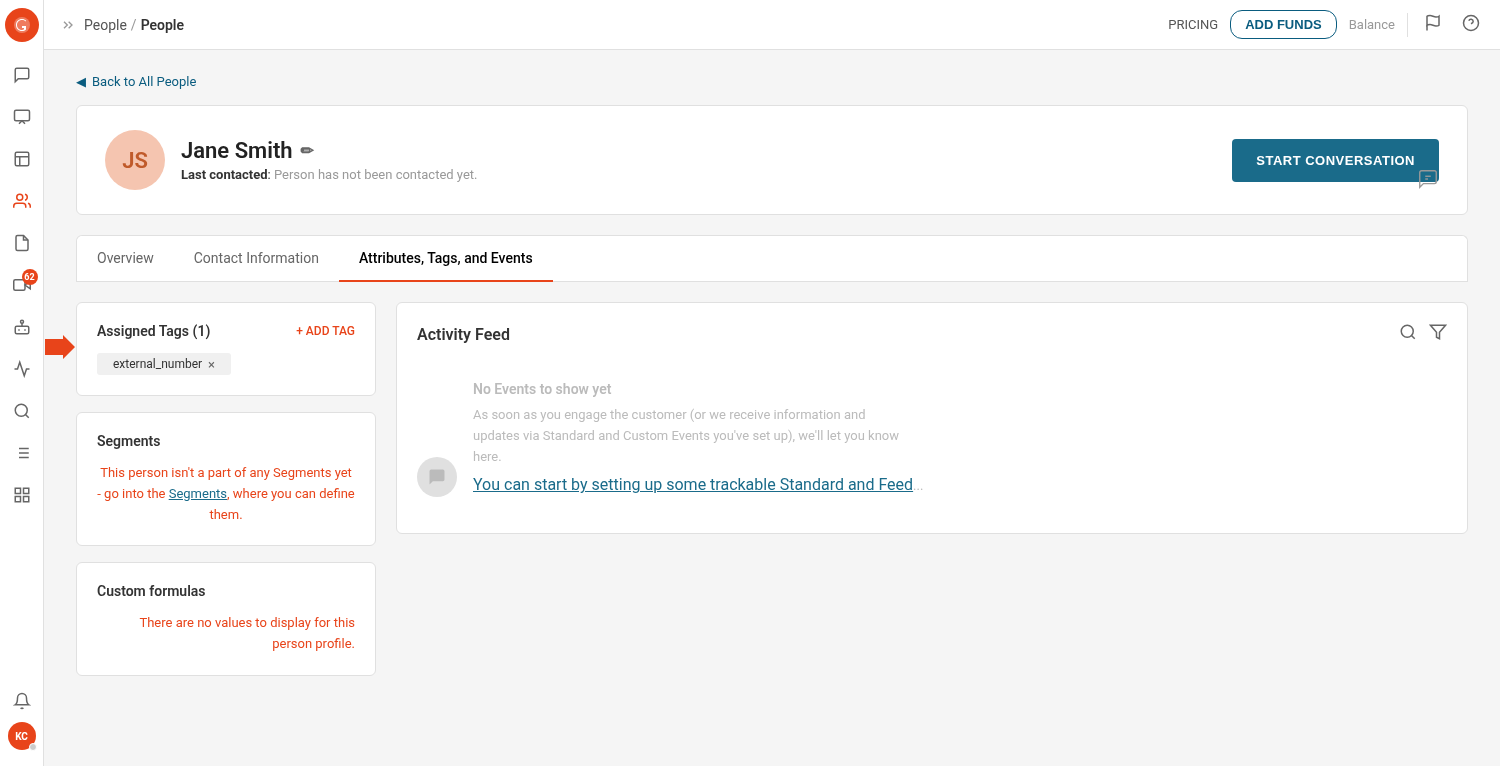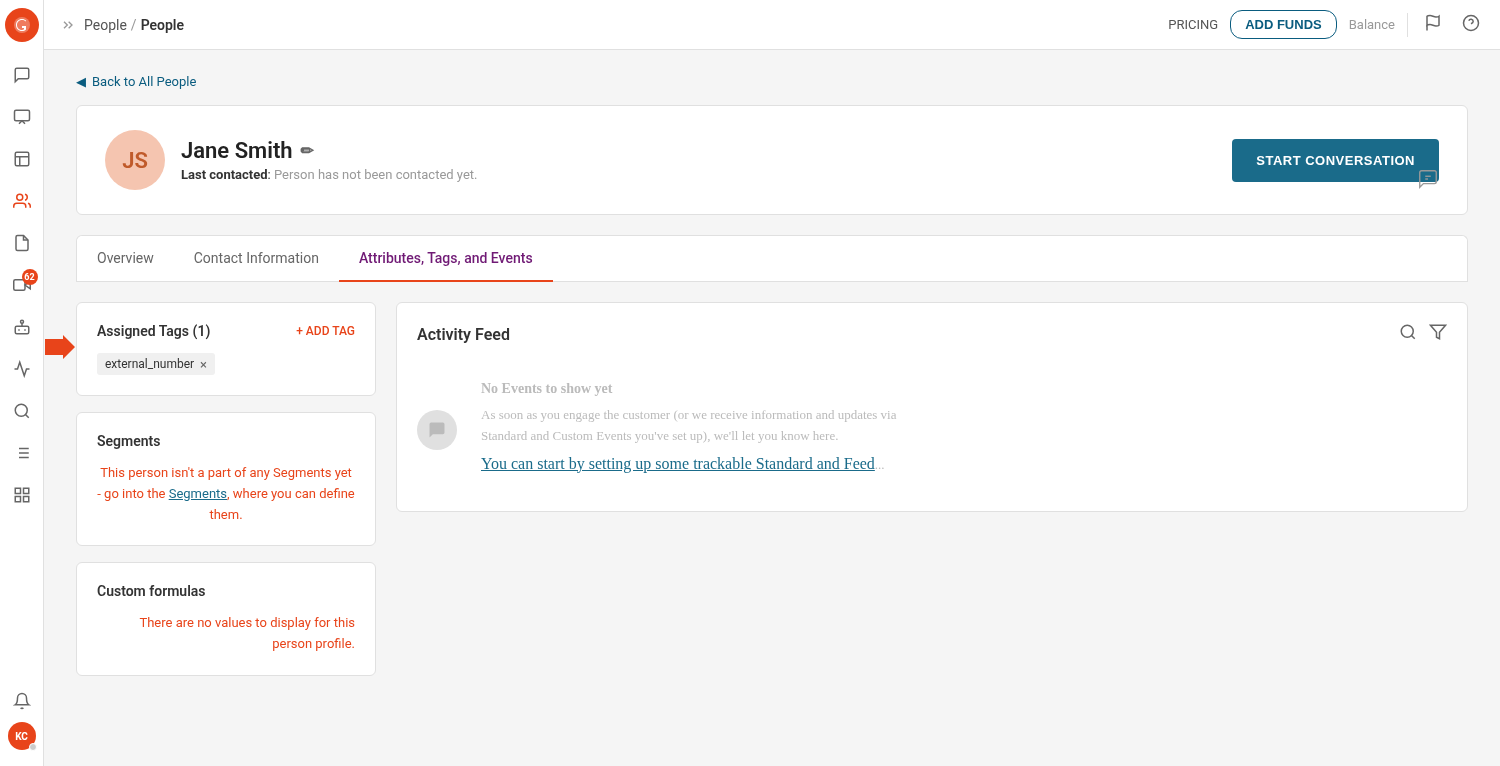--- a/index.html
+++ b/index.html
@@ -212,21 +212,21 @@
       margin-bottom: 0;
     }
     .tab {
       padding: 14px 20px;
       font-size: 14px;
       color: #666;
       cursor: pointer;
       border-bottom: 2px solid transparent;
       margin-bottom: -1px;
     }
-    .tab.active { color: #701a75; border-bottom: 2px solid #e8441a; font-weight: 500; }
+    .tab.active { color: #000000; border-bottom: 2px solid #e8441a; font-weight: 500; }
 
     
     .tab-content {
       display: flex;
       gap: 20px;
       padding-top: 20px;
     }
 
     
     .left-panel {
@@ -257,21 +257,21 @@
       font-size: 12px;
       cursor: pointer;
       font-weight: 500;
       text-decoration: none;
     }
     .tag-chip {
       display: inline-flex;
       align-items: center;
       background: #f0f0f0;
       border-radius: 3px;
-      padding: 4px 8px;
+      padding: 4px 16px;
       font-size: 12px;
       color: #333;
       gap: 6px;
     }
     .tag-remove { cursor: pointer; color: #666; font-size: 13px; line-height: 1; }
 
     .segments-text {
       font-size: 13px;
       color: #e8441a;
       text-align: center;
@@ -316,23 +316,22 @@
     .activity-icons svg { cursor: pointer; width: 18px; height: 18px; }
 
     .no-events-area {
       display: flex;
       flex-direction: column;
       align-items: flex-start;
       padding: 16px 0;
     }
     .event-row {
       display: flex;
-      align-items: center;
-      gap: 24px;
-      font-family: Liberation Serif, serif;
+      align-items: flex-end;
+      gap: 16px;
     }
     .event-icon-circle {
       width: 40px; height: 40px;
       background: #e0e0e0;
       border-radius: 50%;
       display: flex; align-items: center; justify-content: center;
       flex-shrink: 0;
       margin-top: 4px;
     }
     .event-icon-circle svg { width: 20px; height: 20px; fill: #bbb; }

